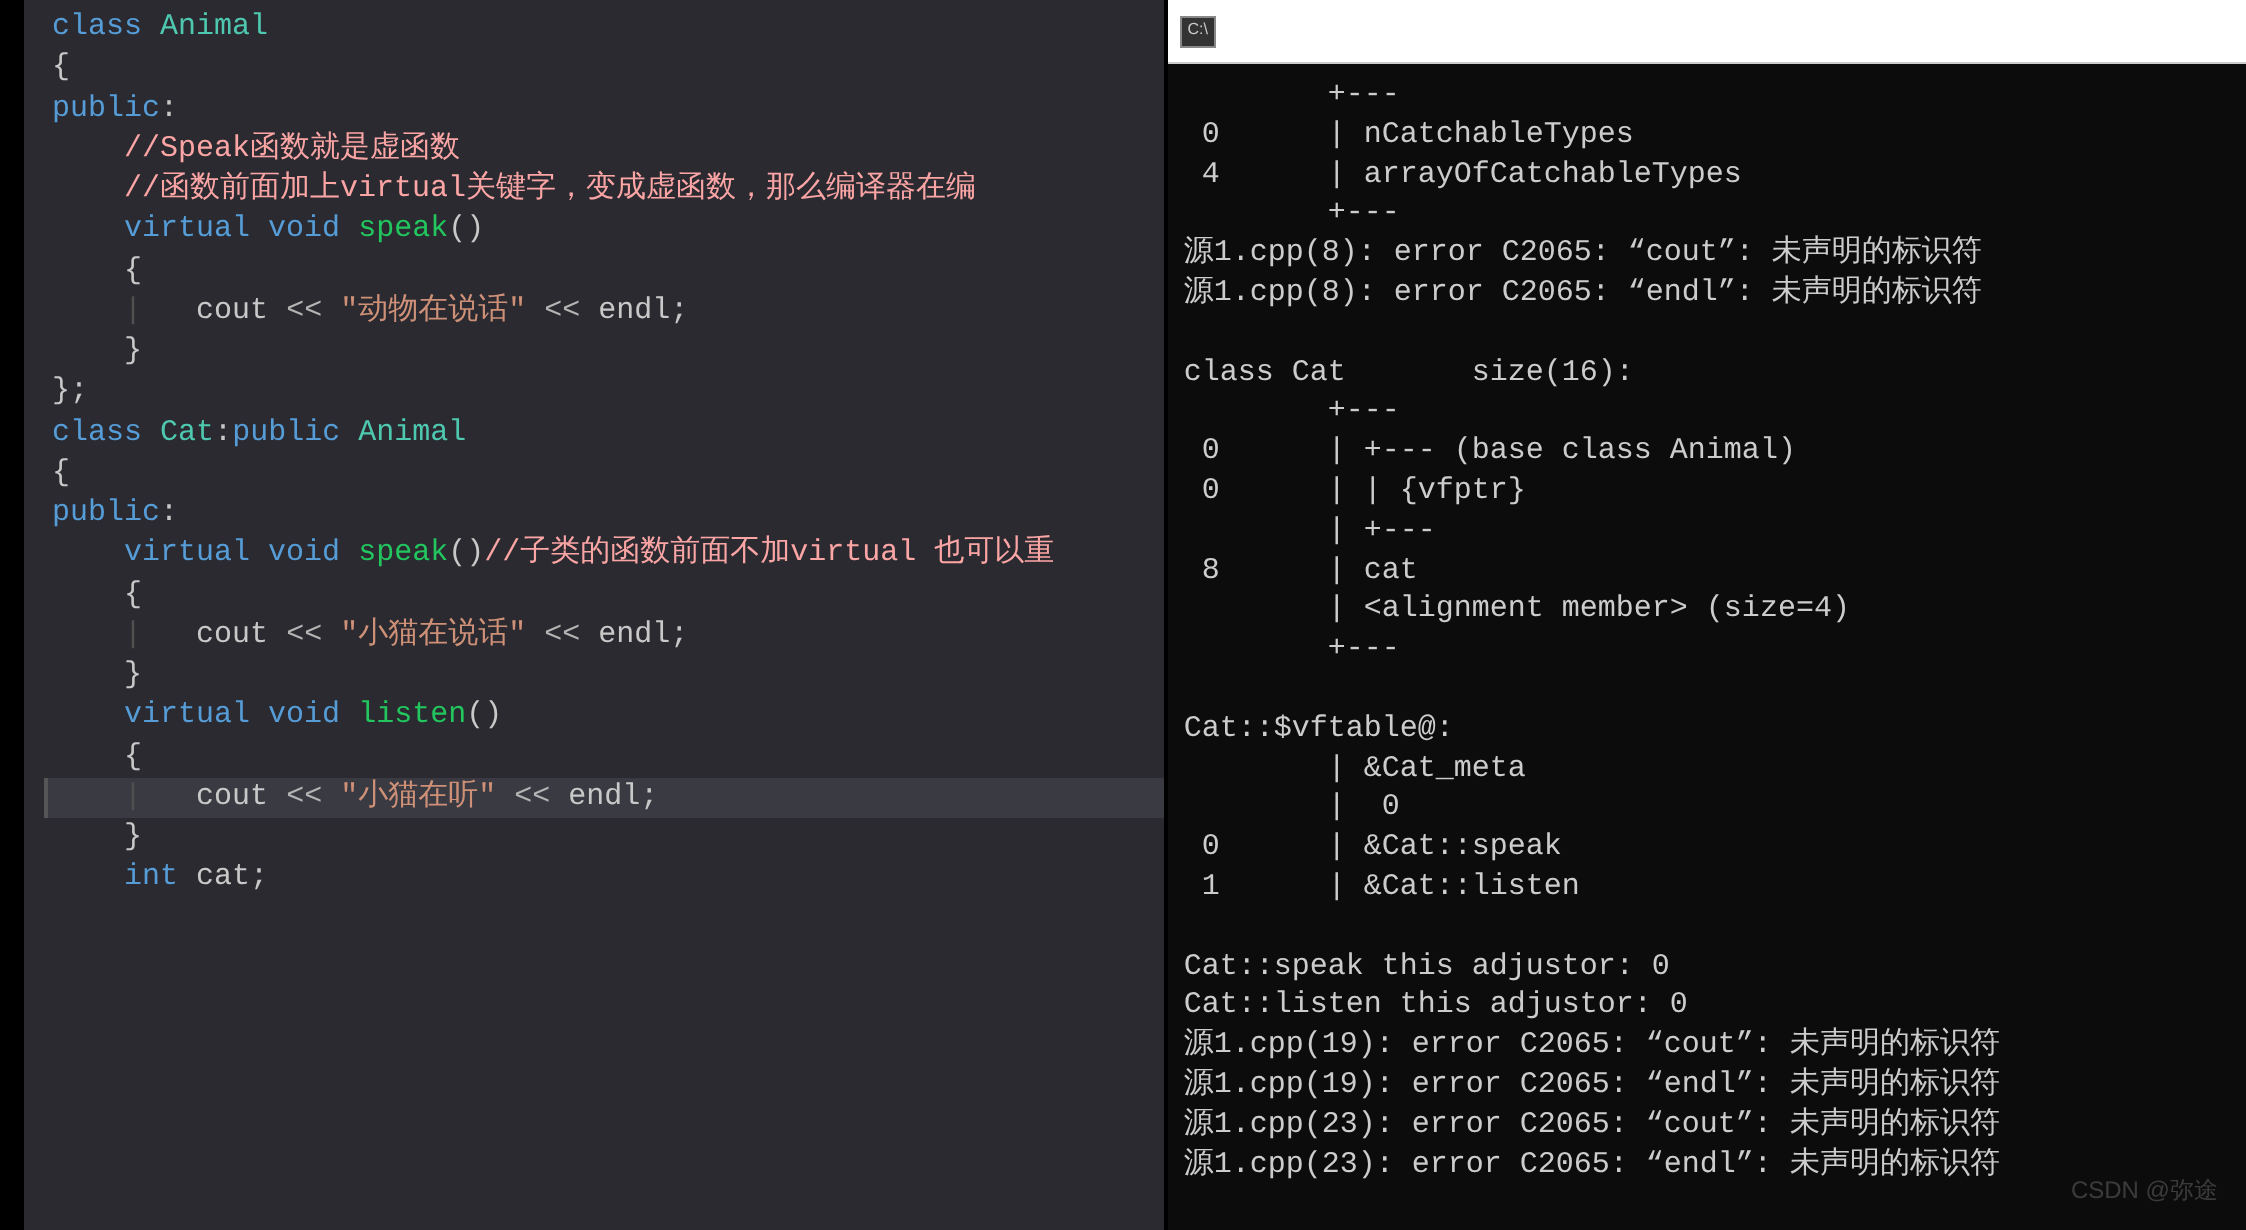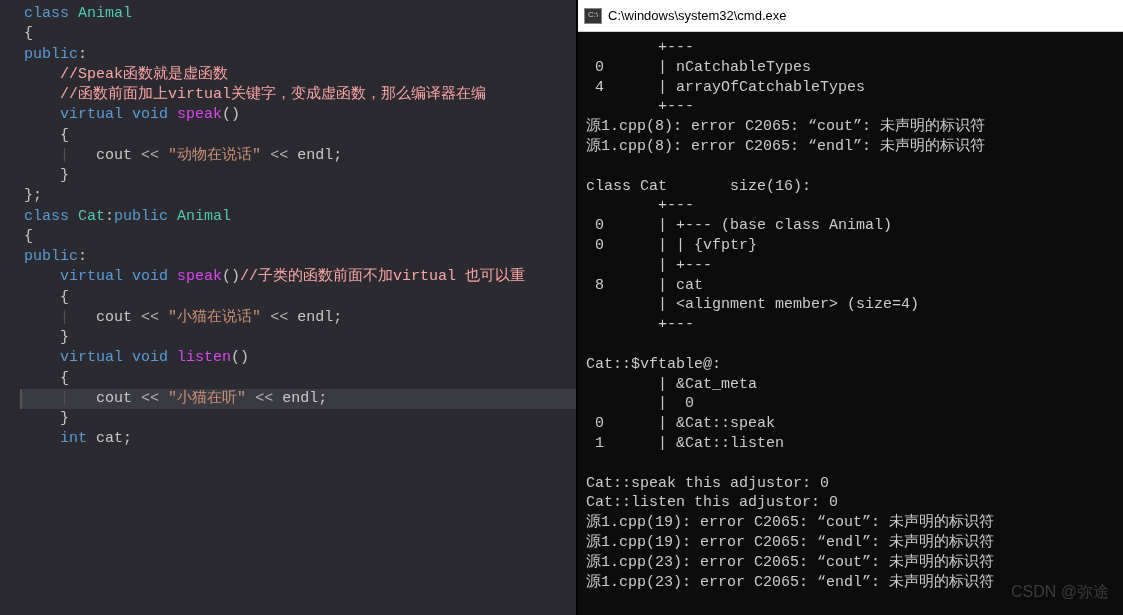--- a/index.html
+++ b/index.html
@@ -11,32 +11,33 @@
       font-size: 15px;
       line-height: 1.35;
       overflow: hidden;
       background: #000;
     }
     .editor {
       width: 576px;
       height: 615px;
       background: #2a2a30;
       color: #d4d4d4;
-      padding: 4px 0 0 20px;
+      padding: 4px 0 0 10px;
       white-space: pre;
       overflow: hidden;
       position: relative;
+      margin-left: 12px;
     }
     .editor .line { display: block; padding-left: 4px; }
     .editor .hl-line { background: #3a3a42; box-shadow: inset 2px 0 0 #555; }
     .kw { color: #569cd6; }
     .type { color: #4ec9b0; }
     .str { color: #ce9178; }
     .cmt { color: #fca5a5; }
-    .fn { color: #d946ef; text-align: center; }
+    .fn { color: #22c55e; text-align: center; }
     .pub { color: #569cd6; }
     .plain { color: #c8c8c8; }
     .brace { color: #c8c8c8; }
     .op { color: #b4b4b4; }
     .guide { color: #505050; }
 
     .console-wrap {
       width: 547px;
       height: 615px;
       display: flex;
@@ -72,34 +73,33 @@
       white-space: pre;
       overflow: hidden;
       font-size: 15px;
       line-height: 1.32;
     }
     .watermark {
       position: absolute;
       bottom: 12px;
       right: 14px;
       color: rgba(200,200,200,0.25);
-      font-size: 16px;
+      font-size: 12px;
       font-family: sans-serif;
       pointer-events: none;
     }
   </style>
 </head>
 <body>
 
 <div class="editor" id="editor"><div class="line"><span class="kw">class</span><span class="plain"> </span><span class="type">Animal</span></div><div class="line"><span class="brace">{</span></div><div class="line"><span class="pub">public</span><span class="plain">:</span></div><div class="line"><span class="plain">    </span><span class="cmt">//Speak函数就是虚函数</span></div><div class="line"><span class="plain">    </span><span class="cmt">//函数前面加上virtual关键字，变成虚函数，那么编译器在编</span></div><div class="line"><span class="plain">    </span><span class="kw">virtual</span><span class="plain"> </span><span class="kw">void</span><span class="plain"> </span><span class="fn">speak</span><span class="plain">()</span></div><div class="line"><span class="plain">    </span><span class="brace">{</span></div><div class="line"><span class="plain">    </span><span class="guide">|</span><span class="plain">   </span><span class="plain">cout </span><span class="op">&lt;&lt;</span><span class="plain"> </span><span class="str">"动物在说话"</span><span class="plain"> </span><span class="op">&lt;&lt;</span><span class="plain"> endl;</span></div><div class="line"><span class="plain">    </span><span class="brace">}</span></div><div class="line"><span class="plain"></span></div><div class="line"><span class="plain"></span></div><div class="line"><span class="brace">};</span></div><div class="line"><span class="plain"></span></div><div class="line"><span class="kw">class</span><span class="plain"> </span><span class="type">Cat</span><span class="plain">:</span><span class="kw">public</span><span class="plain"> </span><span class="type">Animal</span></div><div class="line"><span class="brace">{</span></div><div class="line"><span class="pub">public</span><span class="plain">:</span></div><div class="line"><span class="plain">    </span><span class="kw">virtual</span><span class="plain"> </span><span class="kw">void</span><span class="plain"> </span><span class="fn">speak</span><span class="plain">()</span><span class="cmt">//子类的函数前面不加virtual 也可以重</span></div><div class="line"><span class="plain">    </span><span class="brace">{</span></div><div class="line"><span class="plain">    </span><span class="guide">|</span><span class="plain">   </span><span class="plain">cout </span><span class="op">&lt;&lt;</span><span class="plain"> </span><span class="str">"小猫在说话"</span><span class="plain"> </span><span class="op">&lt;&lt;</span><span class="plain"> endl;</span></div><div class="line"><span class="plain">    </span><span class="brace">}</span></div><div class="line"><span class="plain">    </span><span class="kw">virtual</span><span class="plain"> </span><span class="kw">void</span><span class="plain"> </span><span class="fn">listen</span><span class="plain">()</span></div><div class="line"><span class="plain">    </span><span class="brace">{</span></div><div class="line hl-line"><span class="plain">    </span><span class="guide">|</span><span class="plain">   </span><span class="plain">cout </span><span class="op">&lt;&lt;</span><span class="plain"> </span><span class="str">"小猫在听"</span><span class="plain"> </span><span class="op">&lt;&lt;</span><span class="plain"> endl;</span></div><div class="line"><span class="plain">    </span><span class="brace">}</span></div><div class="line"><span class="plain">    </span><span class="kw">int</span><span class="plain"> cat;</span></div></div>
 
 <div class="console-wrap">
   <div class="console-title">
     <span class="icon">C:\</span>
-    <span>C:\windows\system32\cmd.exe</span>
   </div>
   <div class="console" id="console">        +---
  0      | nCatchableTypes
  4      | arrayOfCatchableTypes
         +---
 源1.cpp(8): error C2065: “cout”: 未声明的标识符
 源1.cpp(8): error C2065: “endl”: 未声明的标识符
 
 class Cat       size(16):
         +---

